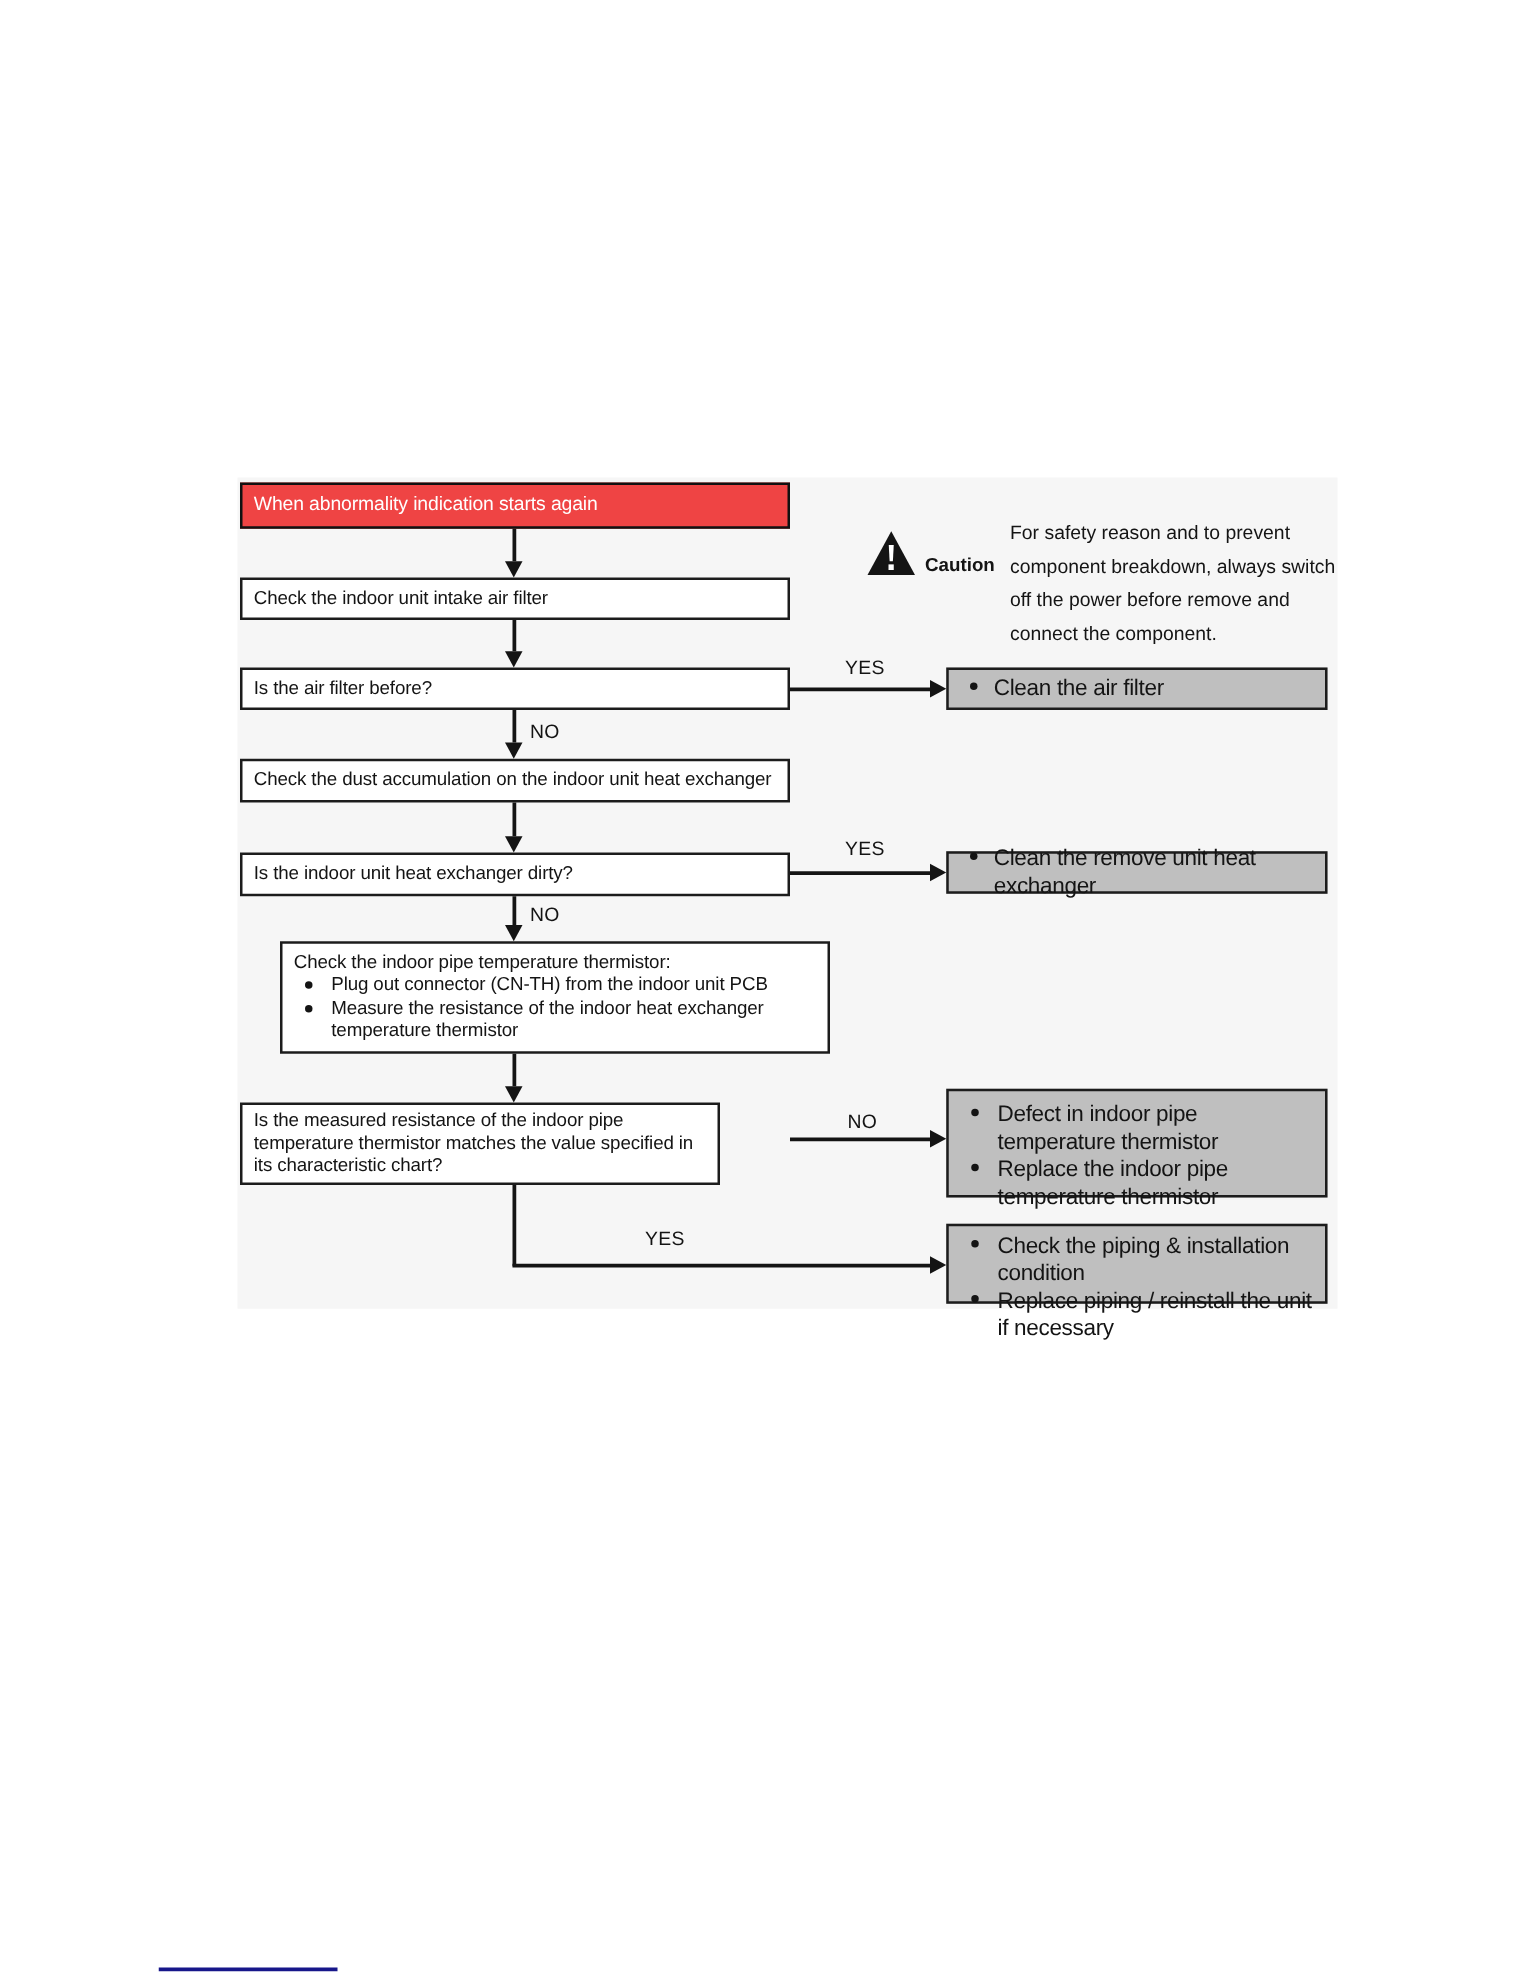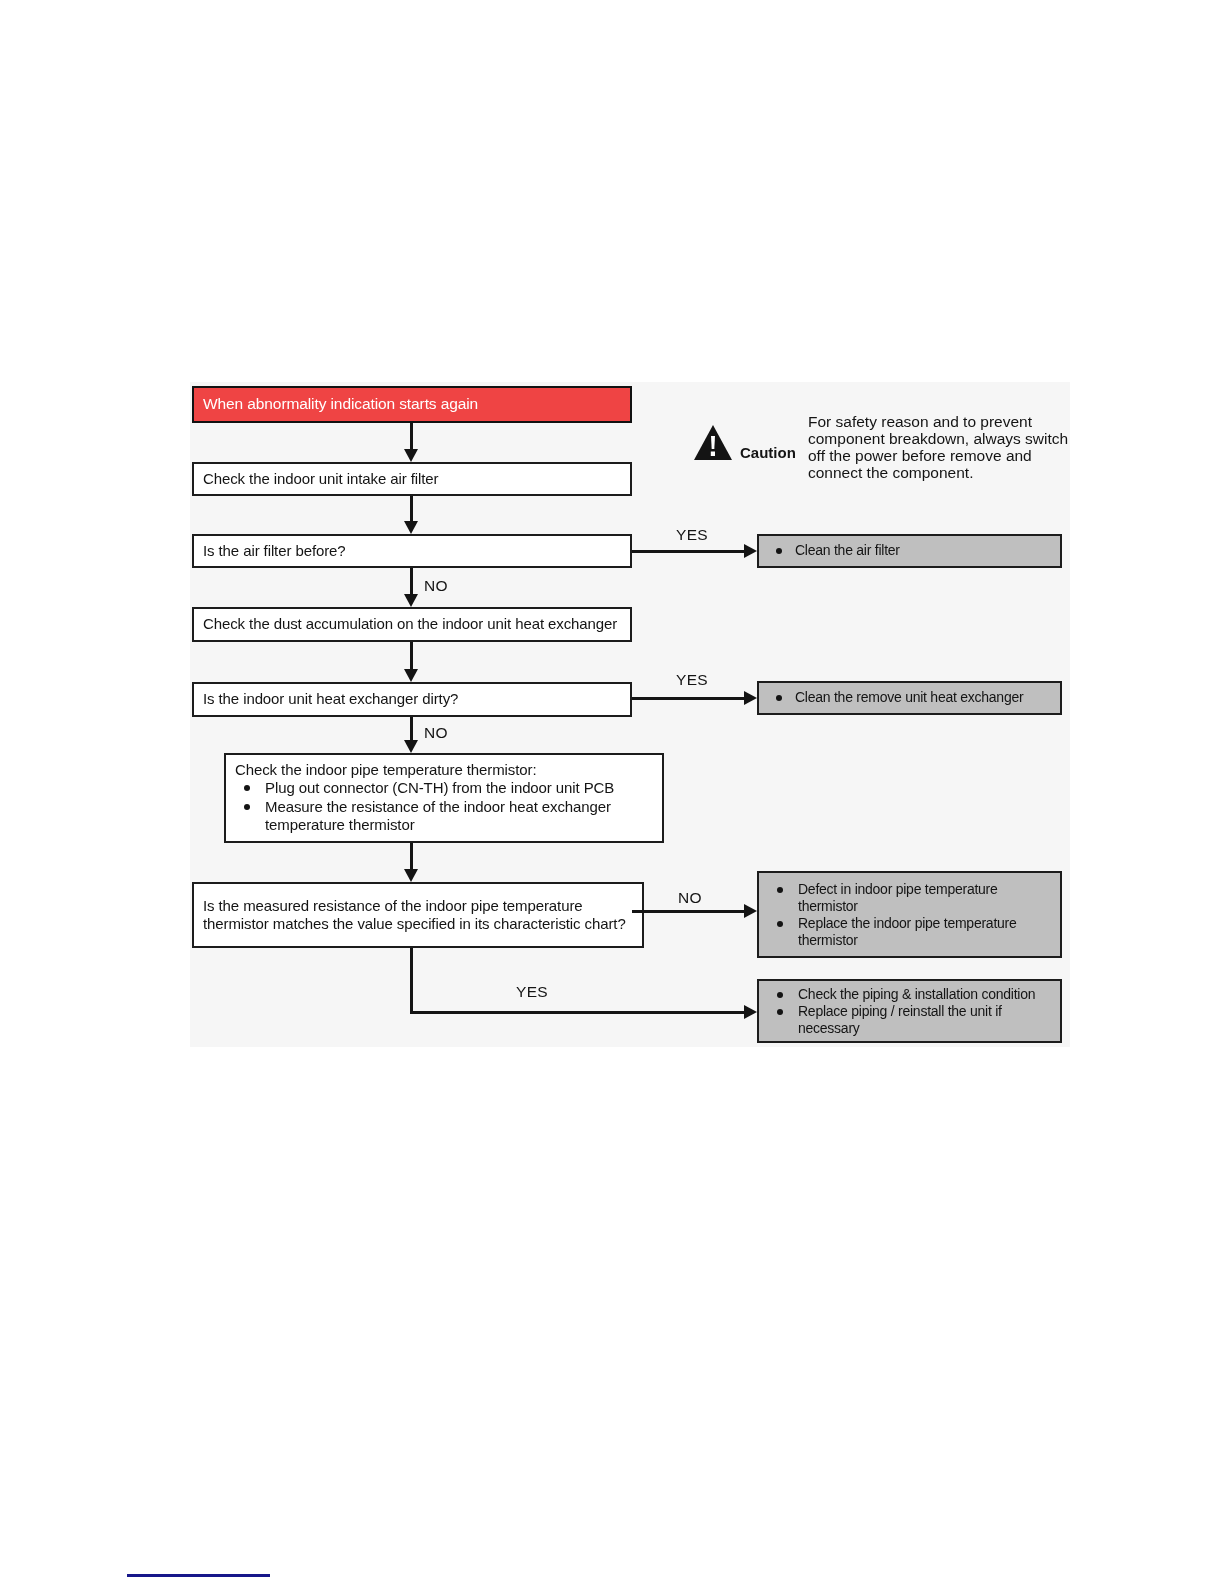--- a/index.html
+++ b/index.html
@@ -8,38 +8,38 @@
     font-family:"Liberation Sans", sans-serif; color:#141414; overflow:hidden;
   }
   .backdrop { position:absolute; left:190px; top:382px; width:880px; height:665px; background:#f6f6f6; }
   .box {
     position:absolute; box-sizing:border-box; border:2px solid #1c1c1c; background:#ffffff;
     font-size:15px; line-height:1.22; letter-spacing:-0.1px; color:#141414;
     display:flex; align-items:center; padding:3px 8px 3px 9px;
   }
   .box.header-box { background:#ef4444; color:#ffffff; border-color:#111; font-size:15.5px; }
   .box.multi { display:block; padding:6px 10px 4px 9px; }
-  .box.result { background:#bfbfbf; font-size:14px; letter-spacing:-0.25px; }
+  .box.result { background:#bfbfbf; font-size:18px; letter-spacing:-0.25px; }
   ul.blist { list-style:none; margin:0; padding:0; }
   ul.blist li { position:relative; padding-left:27px; margin:0; }
   ul.blist li::before {
     content:''; position:absolute; left:8px; top:6px; width:6px; height:6px;
     border-radius:50%; background:#141414;
   }
   .box.multi ul.blist li { padding-left:30px; }
   .box.multi ul.blist li::before { left:9px; }
   .vline { position:absolute; width:2.5px; background:#141414; }
   .hline { position:absolute; height:2.5px; background:#141414; }
   .ah-d { position:absolute; width:0; height:0;
     border-left:7px solid transparent; border-right:7px solid transparent; border-top:13px solid #141414; }
   .ah-r { position:absolute; width:0; height:0;
     border-top:7px solid transparent; border-bottom:7px solid transparent; border-left:13px solid #141414; }
   .branch-label { position:absolute; font-size:15.5px; letter-spacing:0.3px; color:#141414; }
   .caution-label { position:absolute; left:740px; top:444px; font-size:15px; font-weight:bold; }
-  .caution-text { position:absolute; left:808px; top:413px; width:276px; font-size:15.5px; line-height:17px; }
+  .caution-text { position:absolute; left:808px; top:413px; width:276px; font-size:15.5px; line-height:27px; }
   .caution-tri { position:absolute; left:693px; top:424px; }
   .footer-line { position:absolute; left:127px; top:1574px; width:143px; height:2.5px; background:#17178a; }
 </style>
 </head>
 <body>
 
 <div class="page">
 
   <div class="backdrop"></div>
 
@@ -74,21 +74,21 @@
   </div>
 
   <div class="box multi" style="left:192px; top:753px; width:440px; height:90px;margin-left:32px;">
     <div>Check the indoor pipe temperature thermistor:</div>
     <ul class="blist">
       <li>Plug out connector (CN-TH) from the indoor unit PCB</li>
       <li>Measure the resistance of the indoor heat exchanger temperature thermistor</li>
     </ul>
   </div>
 
-  <div class="box" style="left:192px; top:882px; width:452px; height:66px;align-items:center;">
+  <div class="box" style="left:192px; top:882px; width:384px; height:66px;align-items:center;">
     <span>Is the measured resistance of the indoor pipe temperature thermistor matches the value specified in its characteristic chart?</span>
   </div>
 
   <div class="box result" style="left:757px; top:534px; width:305px; height:34px;">
     <ul class="blist">
       <li>Clean the air filter</li>
     </ul>
   </div>
 
   <div class="box result" style="left:757px; top:681px; width:305px; height:34px;">

